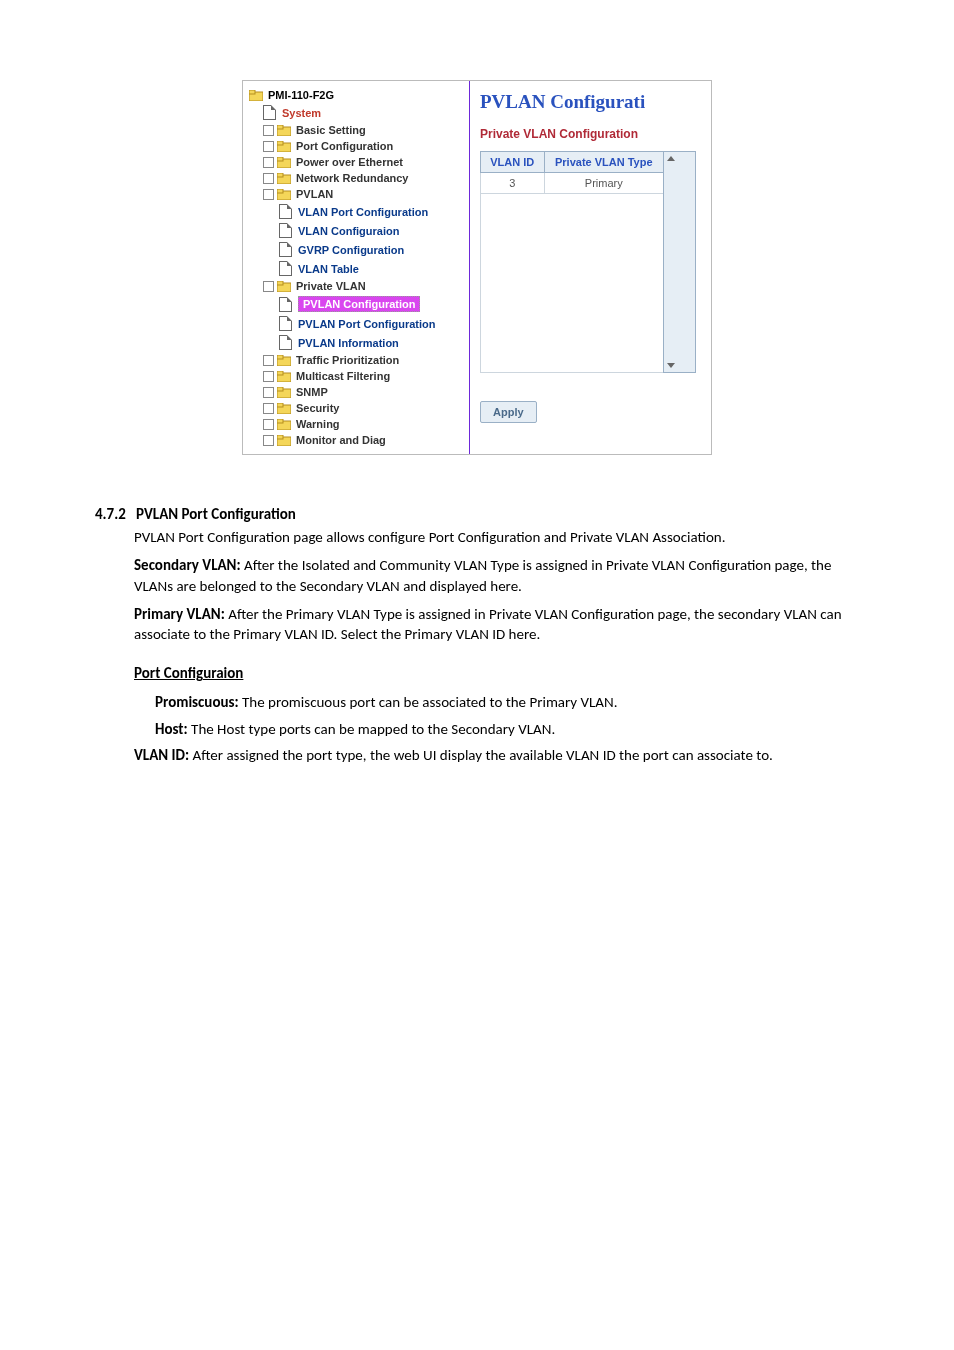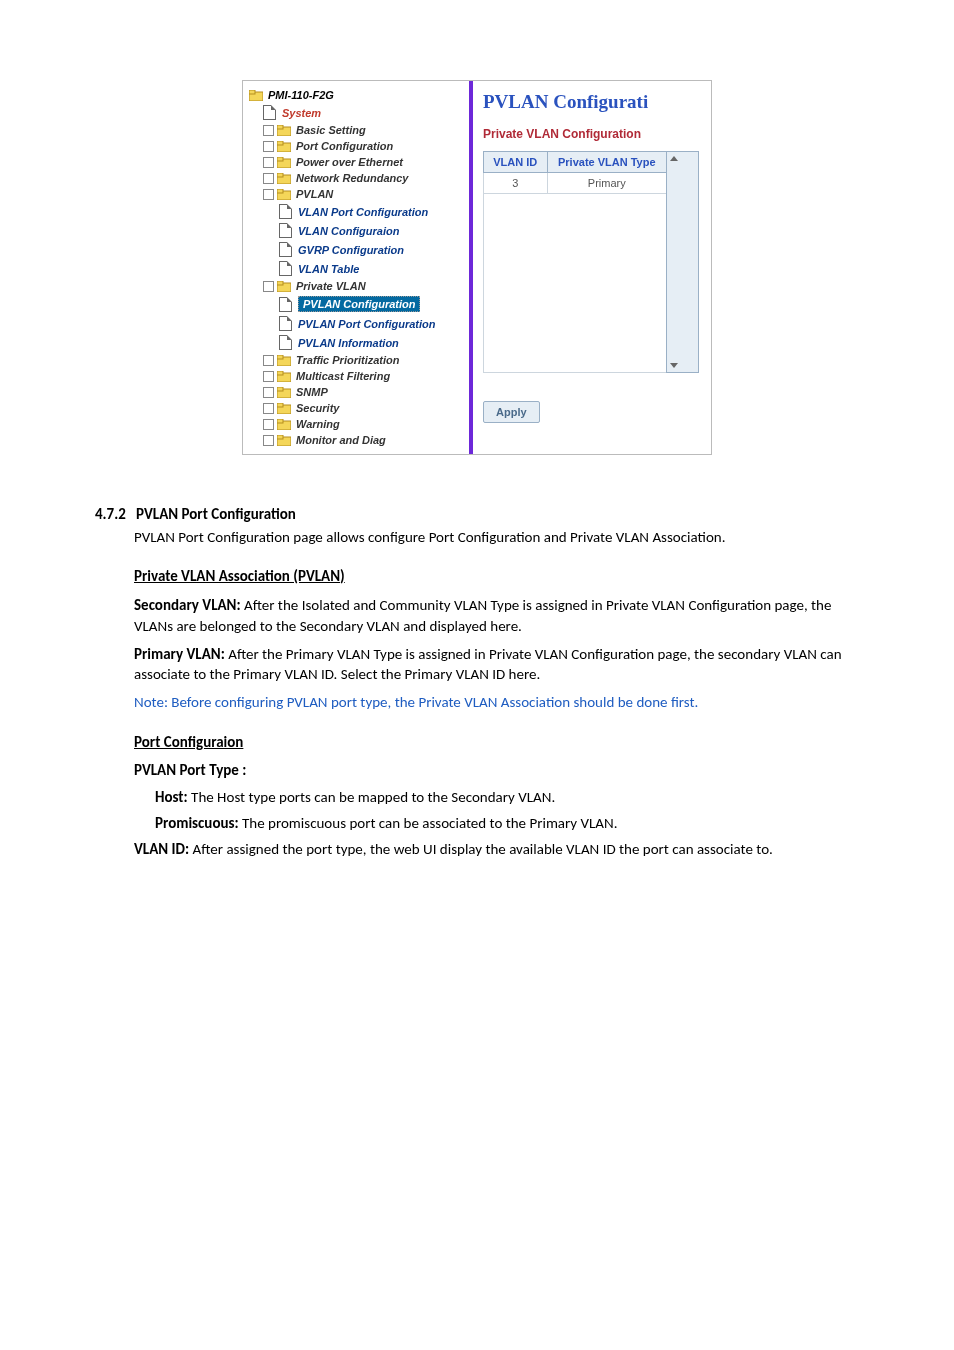--- a/index.html
+++ b/index.html
@@ -21,40 +21,39 @@
   .screenshot {
     margin: 0 auto 30px auto;
     width: 468px;
     border: 1px solid #bbb;
     padding: 0;
     display: flex;
   }
   .tree-panel {
     width: 220px;
     background: #fff;
-    border-right: 4px solid #6d28d9;
+    border-right: 1px solid #6d28d9;
     padding: 6px 0 6px 6px;
     font-family: Tahoma, Arial, sans-serif;
     font-size: 11px;
     font-weight: bold;
-    font-style: italic;
   }
   .tree-item {
     display: flex;
     align-items: center;
     padding: 2px 0;
     white-space: nowrap;
     color: #333;
   }
   .tree-item.root { color: #000; }
   .tree-item .label { margin-left: 2px; }
   .tree-item.link { color: #0a3a8a; }
   .tree-item.link-red { color: #c0392b; }
   .tree-item.selected .label {
-    background: #0369a1;
+    background: #d946ef;
     color: #fff;
     padding: 1px 4px;
     border: 1px dotted #999;
     text-align: right;
   }
   .indent-0{padding-left:0px;}
   .indent-1{padding-left:14px;}
   .indent-2{padding-left:30px;}
   .toggle {
     display:inline-block;
@@ -391,39 +390,36 @@
         </table>
       <button class="apply-btn">Apply</button>
     </div>
   </div>
 
   <div class="section-heading">
     <span>4.7.2</span>&nbsp;&nbsp;&nbsp;<span>PVLAN Port Configuration</span>
   </div>
   <div class="body-text">PVLAN Port Configuration page allows configure Port Configuration and Private VLAN Association.</div>
 
-  <div class="u-subhead">Private VLAN Association (PVLAN)</div>
 
   <div class="body-text">
     <span class="bold">Secondary VLAN:</span><span> After the Isolated and Community VLAN Type is assigned in Private VLAN Configuration page, the VLANs are belonged to the Secondary VLAN and displayed here.</span>
   </div>
 
   <div class="body-text">
     <span class="bold">Primary VLAN:</span><span> After the Primary VLAN Type is assigned in Private VLAN Configuration page, the secondary VLAN can associate to the Primary VLAN ID. Select the Primary VLAN ID here.</span>
   </div>
 
-  <div class="note-blue">Note: Before configuring PVLAN port type, the Private VLAN Association should be done first.</div>
 
   <div class="u-subhead">Port Configuraion</div>
-  <div class="pvlan-port-type">PVLAN Port Type :</div>
-
+
+  <div class="indent-body">
+    <span class="bold">Promiscuous:</span><span> The promiscuous port can be associated to the Primary VLAN.</span>
+  </div>
   <div class="indent-body">
     <span class="bold">Host:</span><span> The Host type ports can be mapped to the Secondary VLAN.</span>
   </div>
-  <div class="indent-body">
-    <span class="bold">Promiscuous:</span><span> The promiscuous port can be associated to the Primary VLAN.</span>
-  </div>
 
   <div class="body-text">
     <span class="bold">VLAN ID:</span><span> After assigned the port type, the web UI display the available VLAN ID the port can associate to.</span>
   </div>
 
 </div>
 
 </body></html>

